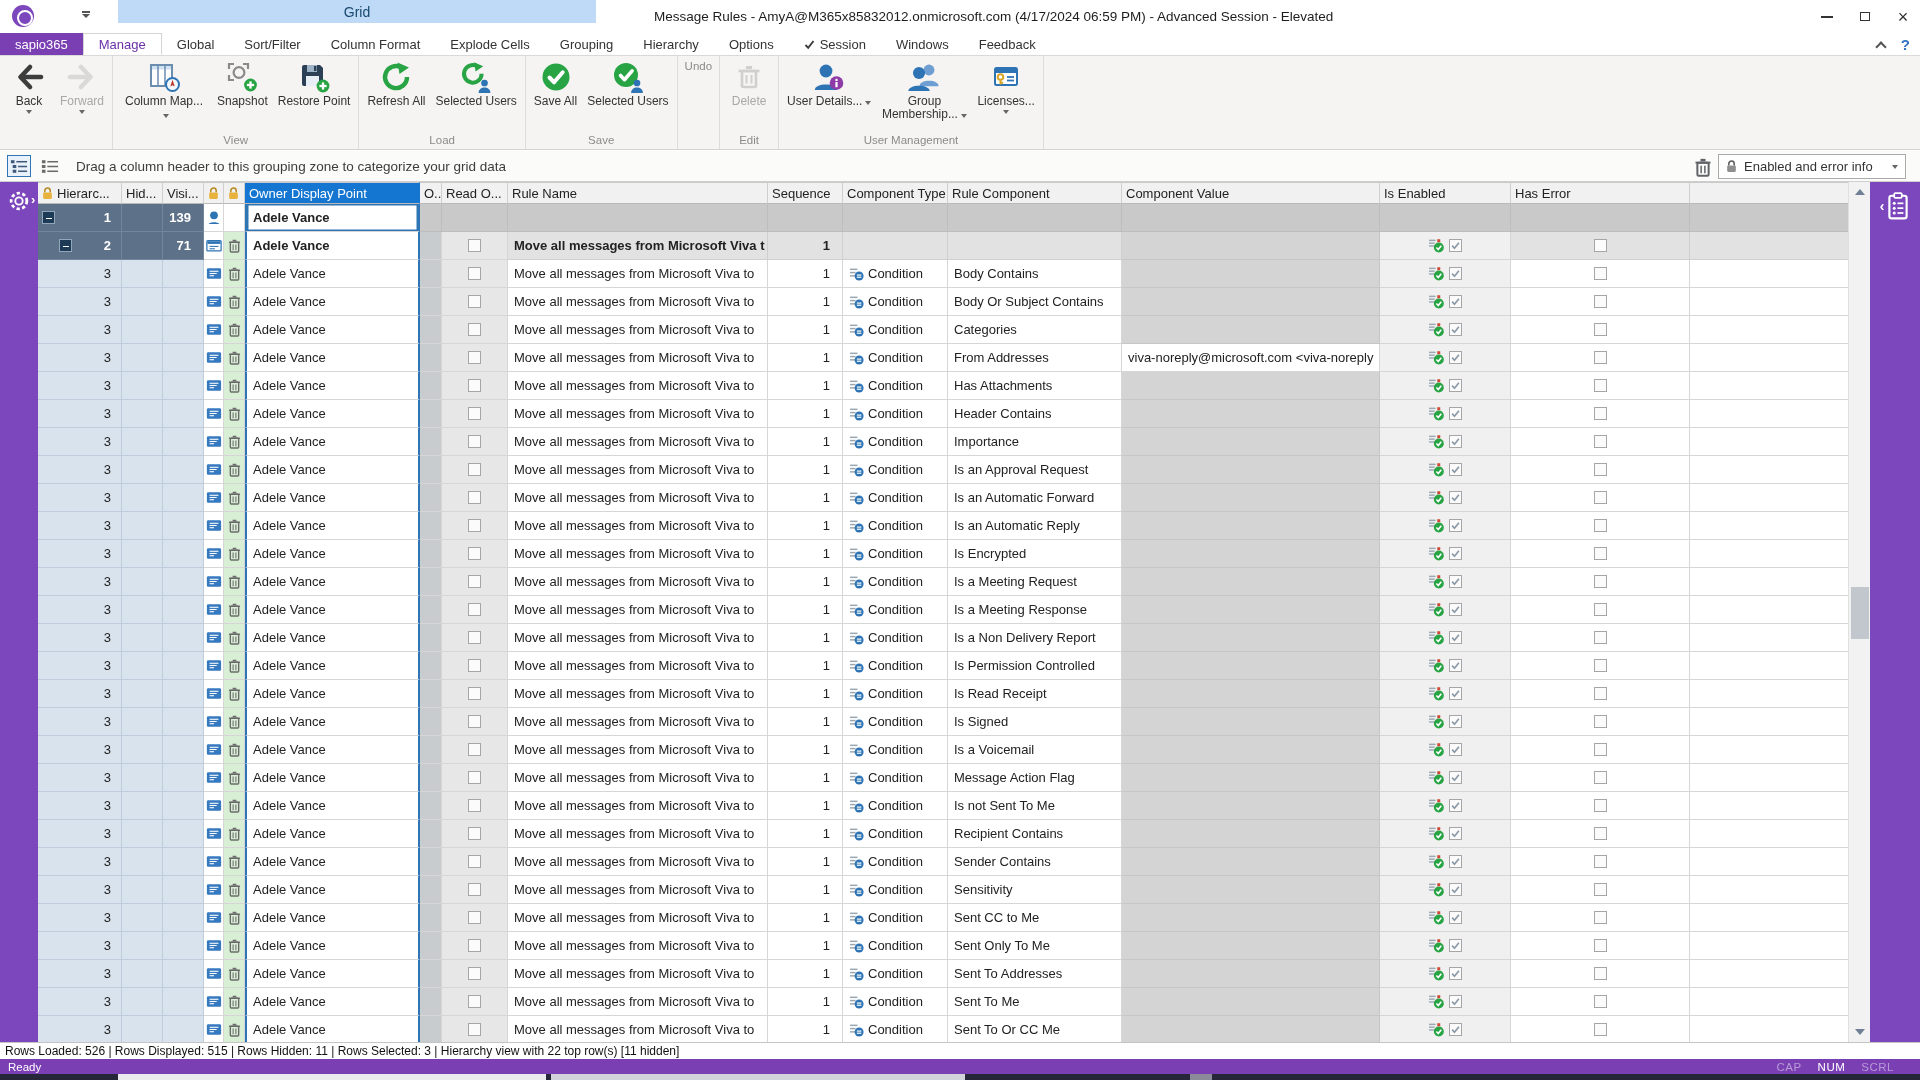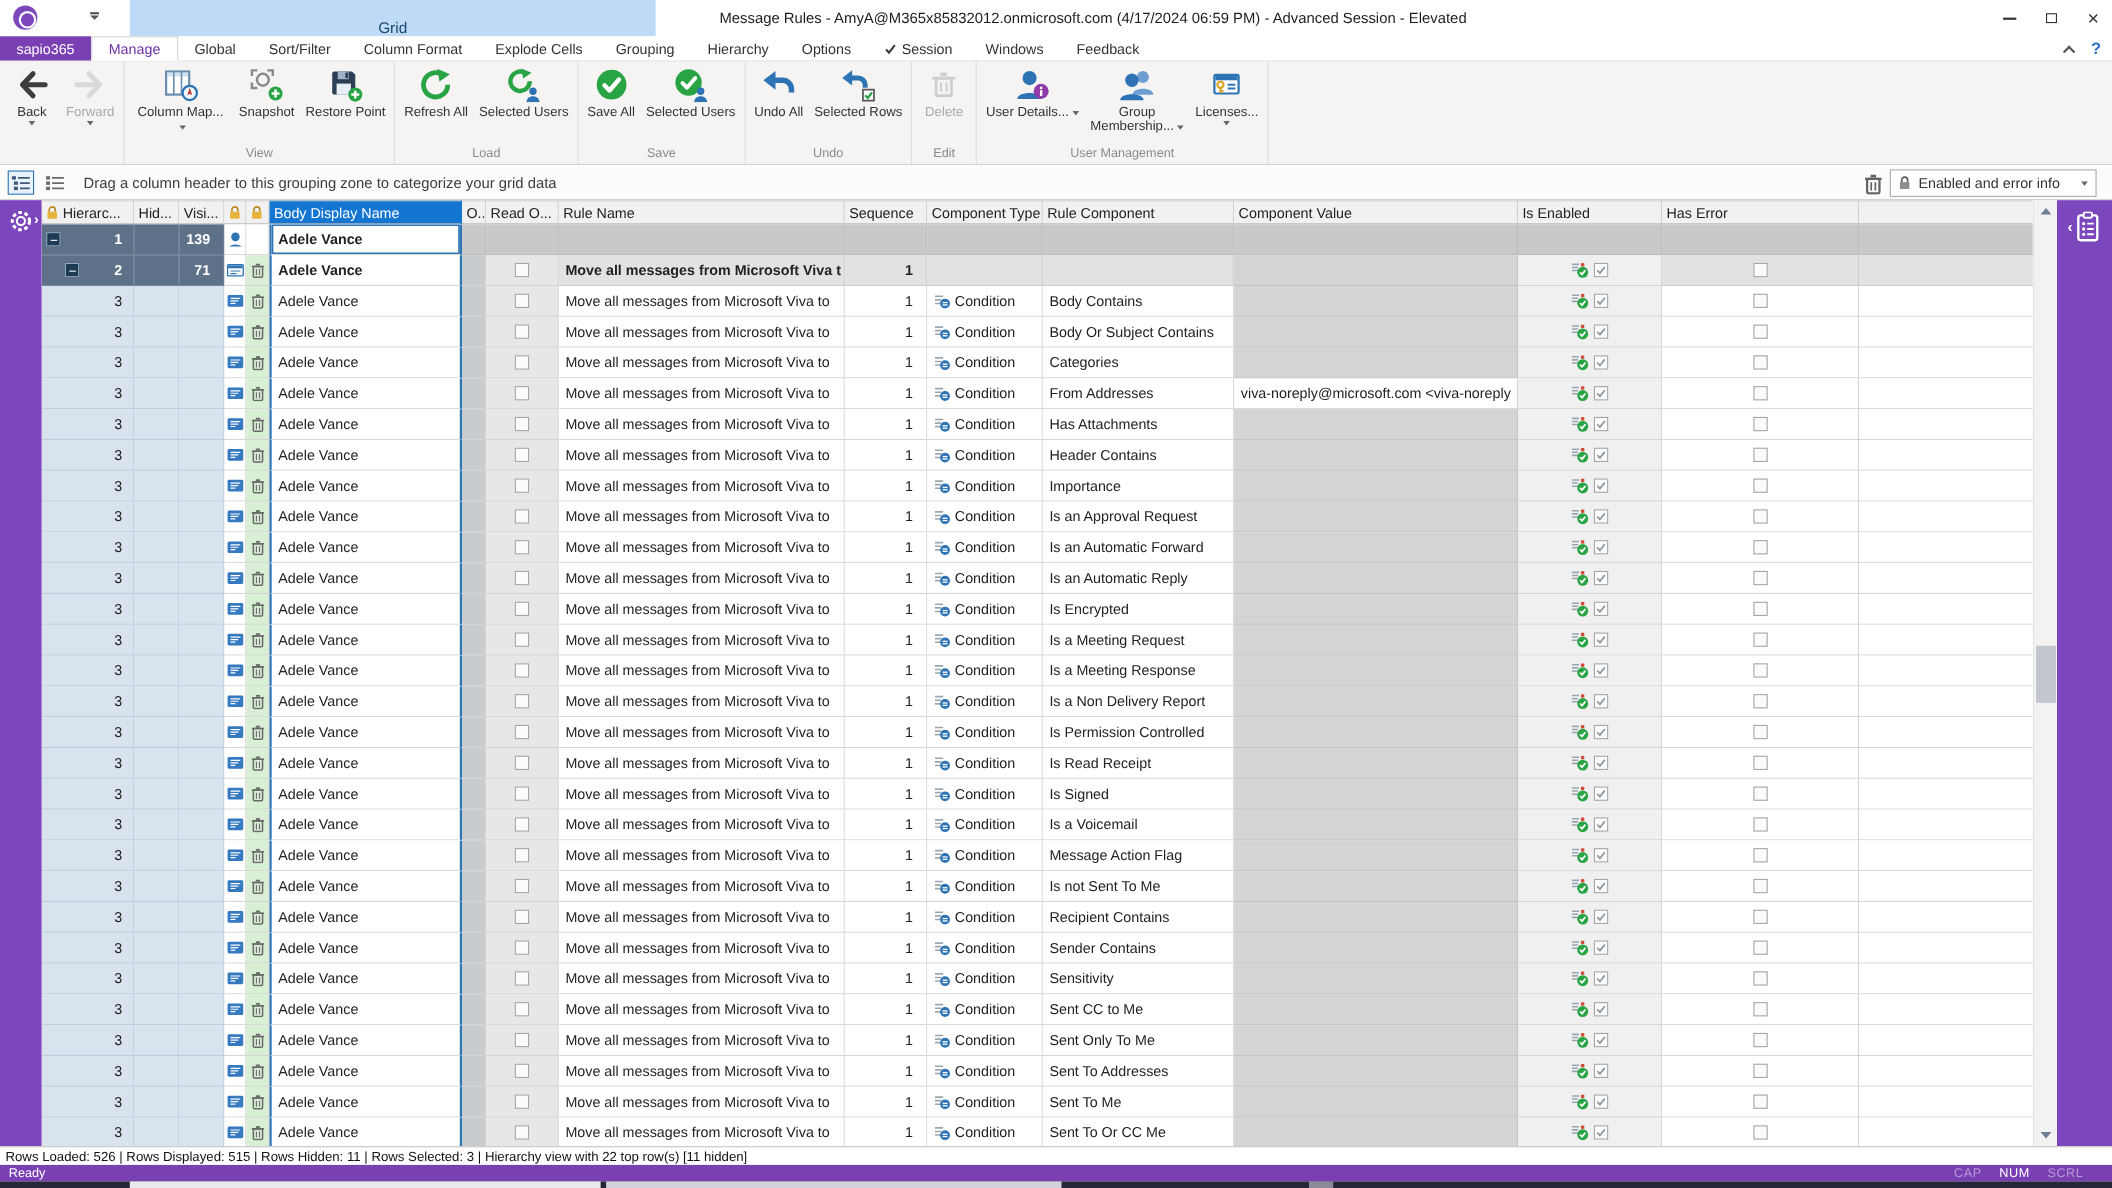--- a/index.html
+++ b/index.html
@@ -6,21 +6,21 @@
   html,body { width:1920px; height:1080px; overflow:hidden; font-family:"Liberation Sans",sans-serif; background:#fff; position:relative; color:#222; }
   .icon{display:inline-flex; align-items:center; justify-content:center;}
   .icon svg{width:100%;height:100%;display:block;}
 
   
   .titlebar{position:absolute;left:0;top:0;width:1920px;height:33px;background:#ffffff;}
   .app-logo{position:absolute;left:12px;top:5px;width:22px;height:22px;border-radius:50%;background:#7c46bd;}
   .app-logo::after{content:"";position:absolute;left:5px;top:5px;width:12px;height:12px;border:2.5px solid #fff;border-radius:50%;}
   .qat-caret{position:absolute;left:82px;top:14px;width:0;height:0;border-left:4px solid transparent;border-right:4px solid transparent;border-top:4px solid #555;}
   .qat-caret::before{content:"";position:absolute;left:-4px;top:-7px;width:8px;height:2px;background:#555;}
-  .ctx-band{position:absolute;left:118px;top:0;width:478px;height:33px;background:#bedaf6;display:flex;align-items:flex-end;justify-content:center;font-size:14px;color:#17486e;}
+  .ctx-band{position:absolute;left:118px;top:0;width:478px;height:23px;background:#bedaf6;display:flex;align-items:center;justify-content:center;font-size:14px;color:#17486e;}
   .win-title{position:absolute;left:608px;top:0;height:33px;line-height:33px;font-size:13.5px;color:#1d1d1d;white-space:nowrap;margin-left:46px;}
   .win-btns{position:absolute;right:10px;top:0;height:33px;display:flex;align-items:center;gap:24px;}
   .wb{width:14px;height:14px;display:flex;align-items:center;justify-content:center;}
   .glyph-min{width:12px;height:2px;background:#333;}
   .glyph-max{width:10px;height:9px;border:1.5px solid #333;position:relative;background:#fff;}
   .glyph-max::before{content:"";position:absolute;left:2px;top:-4px;width:10px;height:9px;border:1.5px solid #333;z-index:-1;}
   .glyph-close{font-size:18px;color:#333;line-height:1;}
 
   
   .tabrow{position:absolute;left:0;top:33px;width:1920px;height:23px;background:#fff;border-bottom:1px solid #d9d9d9;display:flex;font-size:13px;}
@@ -320,44 +320,20 @@
                 <path d="M19.12 31.975 c0,-3.4 2.625,-5.4 5.88,-5.4 s5.88,2 5.88,5.4 z"></path>
               </g>
             </svg>
           </span>
           <div class="rbtn-label">Selected Users</div>
         </div>
       </div>
       <div class="rgroup-label">Save</div>
     </div>
     <div class="rgroup">
-      <div class="rbuttons">
-        <div class="rbtn">
-          <span class="icon">
-            <svg viewBox="0 0 32 32">
-              <path d="M11 12 h8.5 a8 8 0 0 1 8 8 v3" fill="none" stroke="#2e74b5" stroke-width="5"></path>
-              <polygon points="13,3.5 13,20.5 2,12" fill="#2e74b5"></polygon>
-            </svg>
-          </span>
-          <div class="rbtn-label">Undo All</div>
-        </div>
-        <div class="rbtn">
-          <span class="icon">
-            <svg viewBox="0 0 32 32">
-              <g transform="scale(0.82)">
-                <path d="M11 12 h8.5 a8 8 0 0 1 8 8 v3" fill="none" stroke="#2e74b5" stroke-width="5.6"></path>
-                <polygon points="13,3.5 13,20.5 2,12" fill="#2e74b5"></polygon>
-              </g>
-              <rect x="20.5" y="20.5" width="10" height="10" fill="#fff" stroke="#5a5a5a" stroke-width="1.6"></rect>
-              <path d="M22.5 25.5 l2.4 2.6 3.8-5" fill="none" stroke="#28a445" stroke-width="2"></path>
-            </svg>
-          </span>
-          <div class="rbtn-label">Selected Rows</div>
-        </div>
-      </div>
       <div class="rgroup-label">Undo</div>
     </div>
     <div class="rgroup">
       <div class="rbuttons">
         <div class="rbtn disabled">
           <span class="icon">
             <svg viewBox="0 0 32 32">
               <rect x="9" y="10" width="14" height="16" rx="1.5" fill="none" stroke="#9e9e9e" stroke-width="2.6"></rect>
               <line x1="5.5" y1="10" x2="26.5" y2="10" stroke="#9e9e9e" stroke-width="2.6"></line>
               <rect x="13" y="5" width="6" height="3" fill="#9e9e9e"></rect>
@@ -535,21 +511,21 @@
       <div class="hcell c-icb">
         <span class="icon">
           <svg viewBox="0 0 10 12">
             <path d="M2.5 5 V3.5 a2.5 2.5 0 0 1 5 0 V5" fill="none" stroke="#b7891e" stroke-width="1.4"></path>
             <rect x="1" y="5" width="8" height="6" rx="1" fill="#e8b33c"></rect>
           </svg>
         </span>
         <span></span>
       </div>
       <div class="hcell c-owner hsel">
-        <span>Body Display Name</span>
+        <span>Owner Display Point</span>
       </div>
       <div class="hcell c-o">
         <span>O...</span>
       </div>
       <div class="hcell c-read">
         <span>Read O...</span>
       </div>
       <div class="hcell c-rule">
         <span>Rule Name</span>
       </div>

